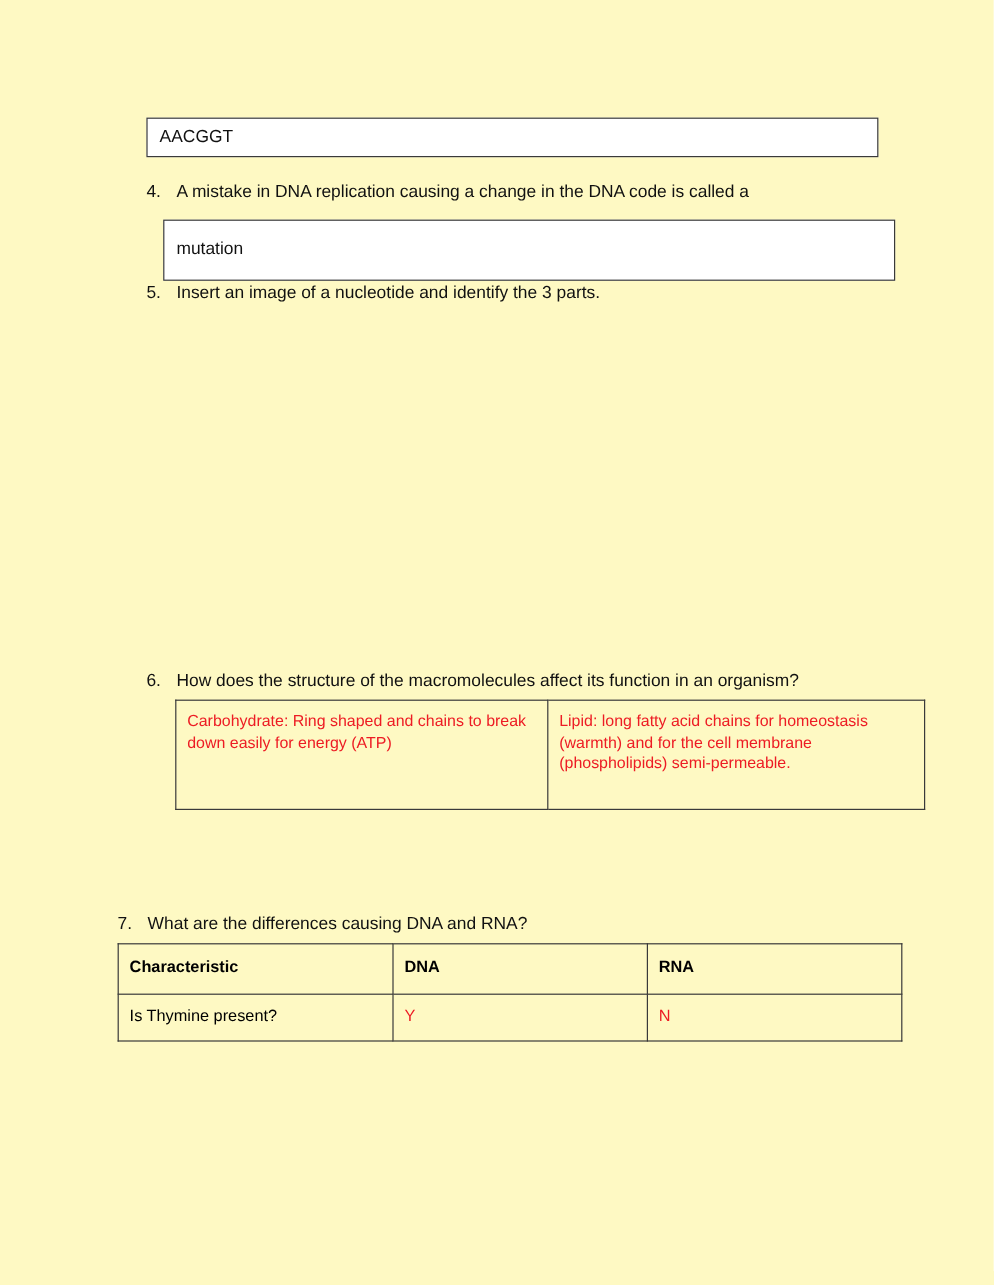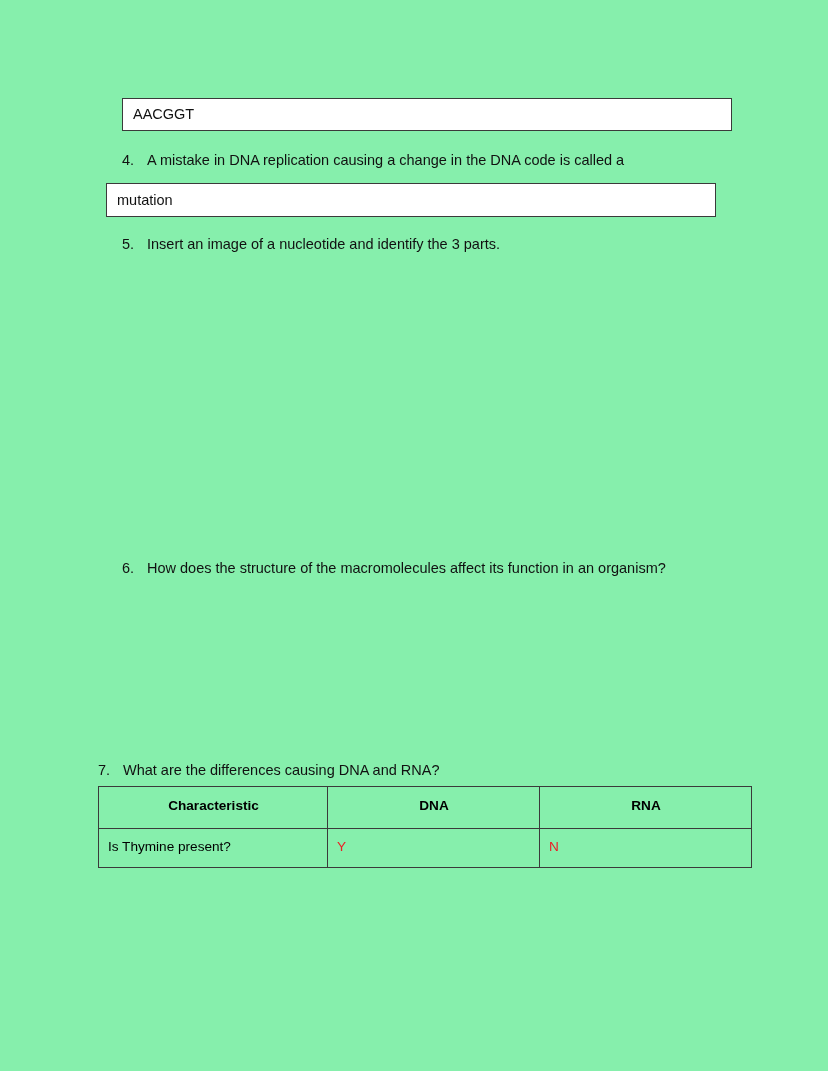--- a/index.html
+++ b/index.html
@@ -15,39 +15,39 @@
     font-family: "Liberation Sans", sans-serif;
     color: #000000;
     overflow: hidden;
   }
 
   .page {
     position: absolute;
     left: 0; top: 0;
     width: 828px;
     height: 1071px;
-    background: #86efac;
+    background: #fef9c3;
   }
 
   
   .answer-box {
     position: absolute;
     box-sizing: border-box;
     border: 1.5px solid #3a3a3a;
     background: #ffffff;
     font-size: 14.5px;
     line-height: 1;
     color: #111111;
     padding: 0 0 0 10px;
     display: flex;
     align-items: center;
   }
 
   #box-aacggt { left: 122px; top: 98px;  width: 610px; height: 33px; }
-  #box-mutation { left: 106px; top: 183px; width: 610px; height: 34px; }
+  #box-mutation { left: 136px; top: 183px; width: 610px; height: 51px; }
 
   
   .question {
     position: absolute;
     font-size: 14.5px;
     color: #111111;
     white-space: nowrap;
     display: flex;
     align-items: baseline;
   }
@@ -112,21 +112,21 @@
   #table7 th, #table7 td {
     border: 1.3px solid #3a3a3a;
     padding: 9px 8px 9px 9px;
     font-size: 13.6px;
     line-height: 1.35;
     vertical-align: top;
     text-align: left;
     font-weight: normal;
   }
   #table7 thead th {
-    text-align: center;
+    text-align: left;
     font-weight: bold;
     height: 22px;
     padding-top: 10px;
   }
   #table7 .c-char { width: 211px; }
   #table7 .c-dna  { width: 194px; }
   #table7 .c-rna  { width: 194px; margin-top: 28px; }
   #table7 .ans { color: #ed1c24; }
   #table7 .r-sugar td   { height: 20px; }
   #table7 .r-strands td { height: 45px; }
@@ -156,20 +156,24 @@
   </div>
 
 
   <div class="question" id="q6">
     <span class="q-num">6.</span>
     <span class="q-text">How does the structure of the macromolecules affect its function in an organism?</span>
   </div>
 
   <table id="table6">
     <tbody>
+      <tr class="row-2">
+        <td class="col-left">Carbohydrate: Ring shaped and chains to break down easily for energy (ATP)</td>
+        <td class="col-right">Lipid: long fatty acid chains for homeostasis (warmth) and for the cell membrane (phospholipids) semi-permeable.</td>
+      </tr>
     </tbody>
   </table>
 
   <div class="question" id="q7">
     <span class="q-num">7.</span>
     <span class="q-text">What are the differences causing DNA and RNA?</span>
   </div>
 
   <table id="table7">
     <thead>

